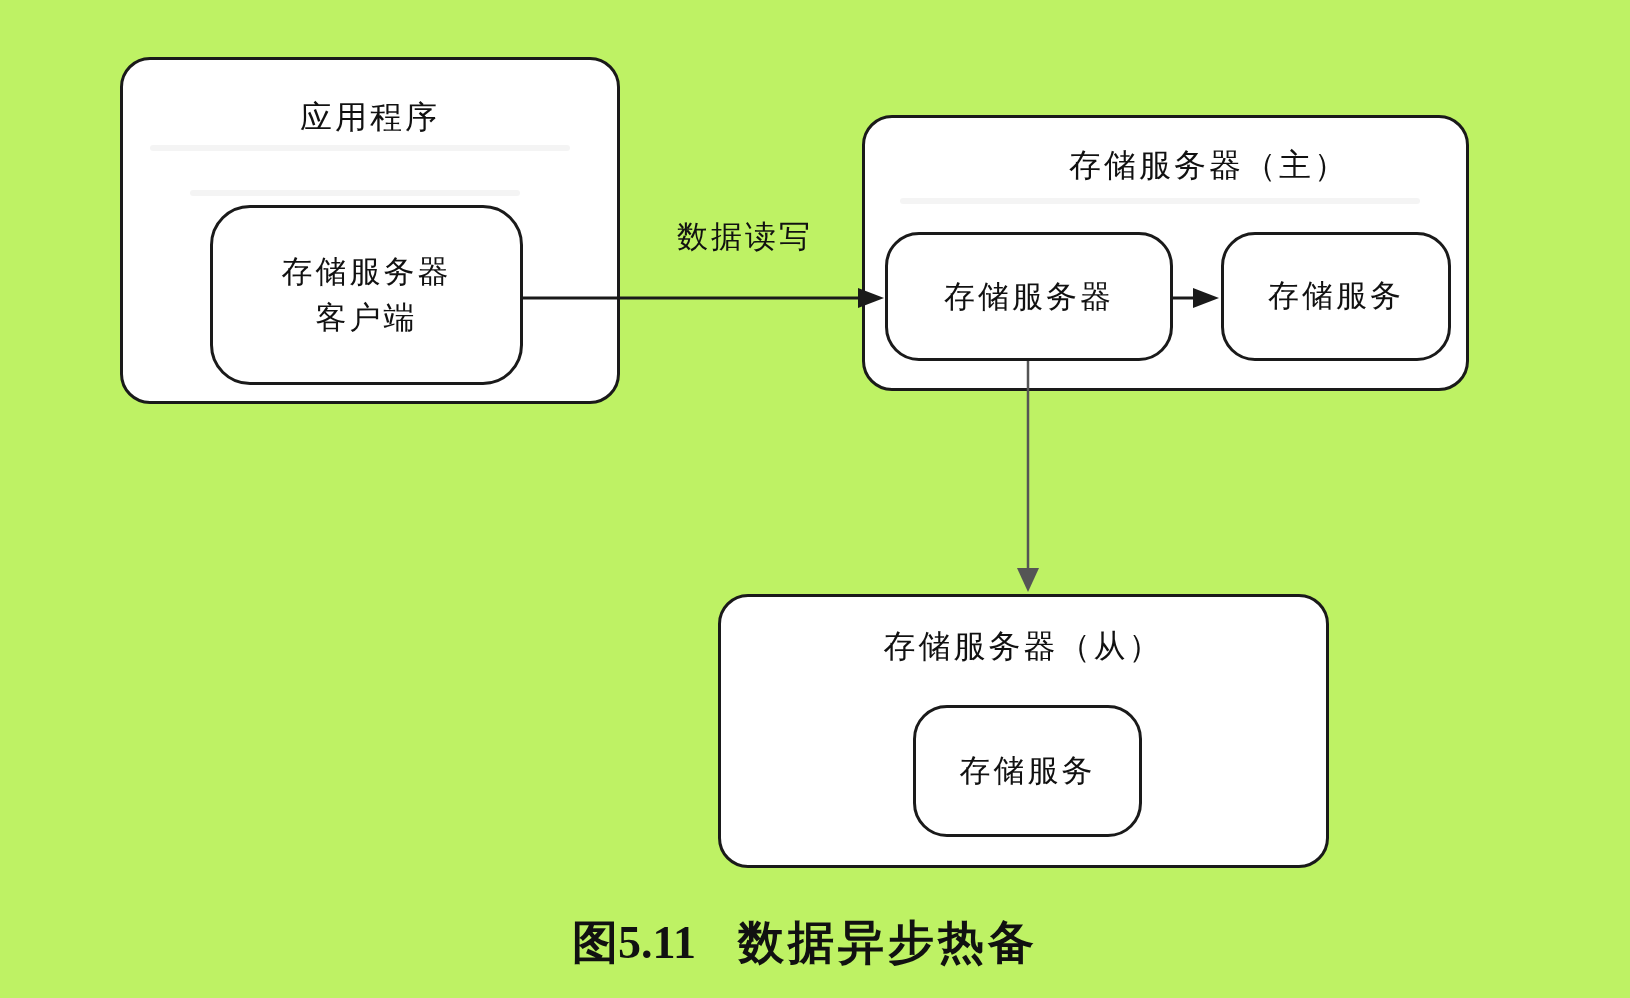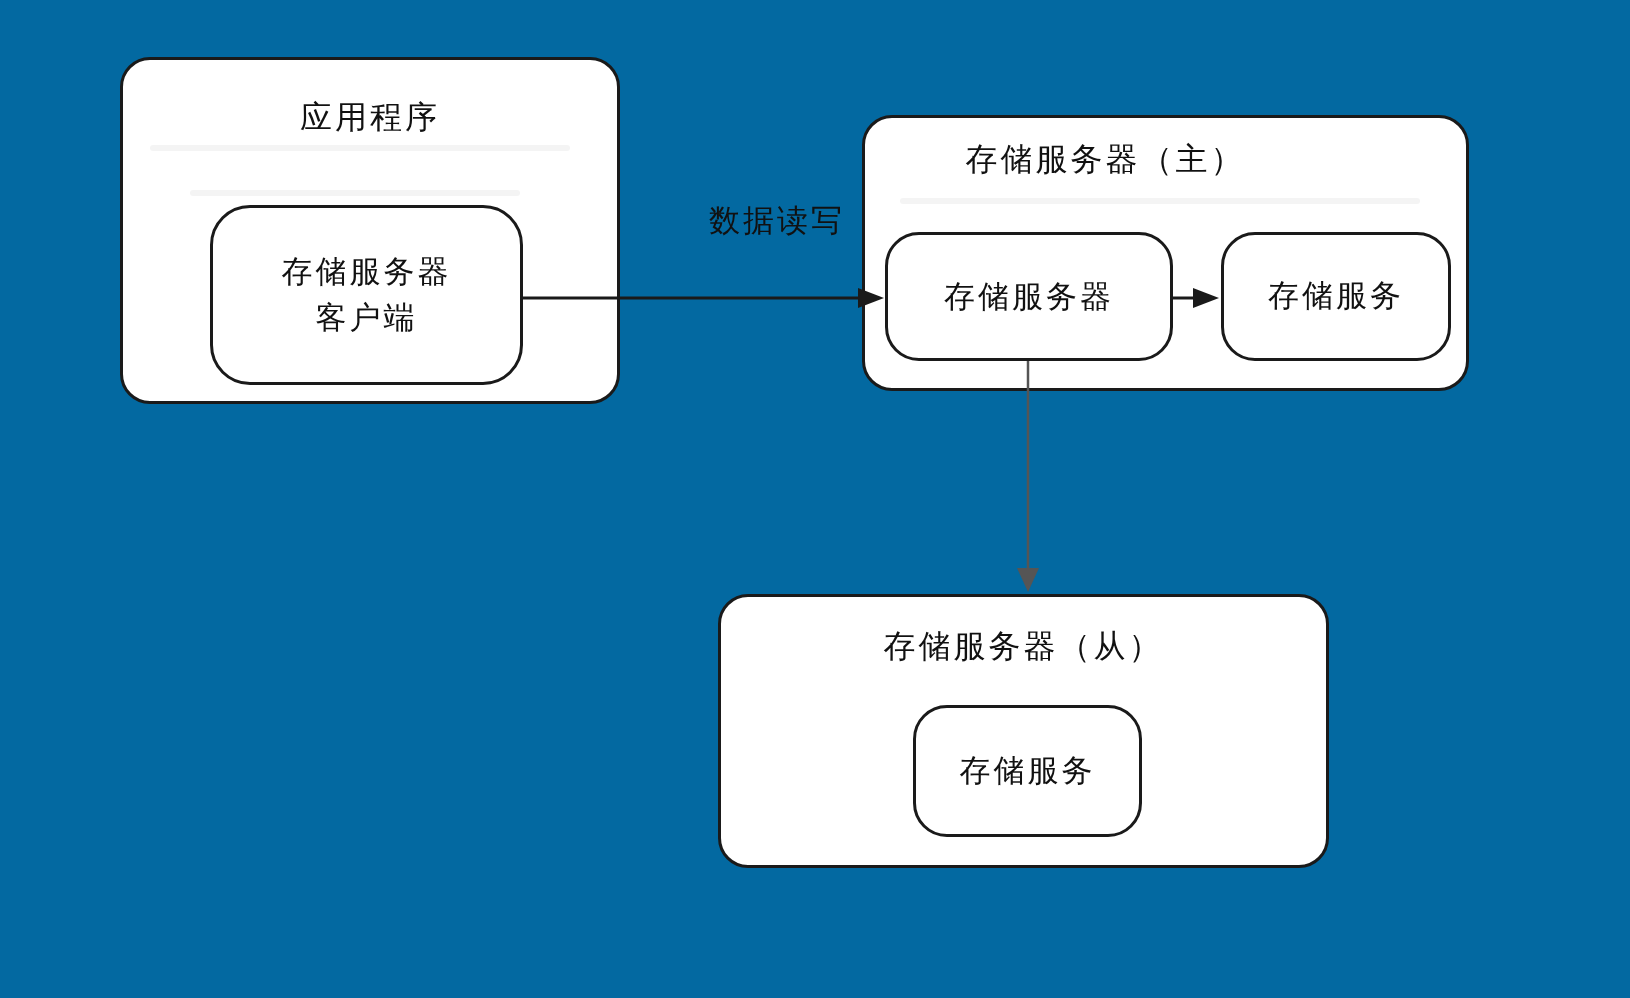--- a/index.html
+++ b/index.html
@@ -5,21 +5,21 @@
   html, body {
     margin: 0;
     padding: 0;
     background: #ffffff;
     font-family: "Liberation Sans", sans-serif;
   }
   #canvas {
     position: relative;
     width: 1630px;
     height: 998px;
-    background: #0369a1;
+    background: #bef264;
     overflow: hidden;
   }
   .box {
     position: absolute;
     background: #ffffff;
     border: 3px solid #1a1a1a;
     box-sizing: border-box;
   }
   .outer-box { border-radius: 30px; }
   .inner-box { border-radius: 40px; }
@@ -89,21 +89,21 @@
   <div class="box-title" style="left:120px; top:96px; width:500px;">应用程序</div>
 
   <div class="box inner-box" style="left:210px; top:205px; width:313px; height:180px;"></div>
   <div class="inner-label" style="left:210px; top:205px; width:313px; height:180px;">
     <span>存储服务器</span>
     <span>客户端</span>
   </div>
 
   <div class="box outer-box" style="left:862px; top:115px; width:607px; height:276px;"></div>
   <div class="streak" style="left:900px; top:198px; width:520px;"></div>
-  <div class="box-title" style="left:862px; top:138px; width:487px;">存储服务器（主）</div>
+  <div class="box-title" style="left:862px; top:144px; width:487px;text-align:right;">存储服务器（主）</div>
 
   <div class="box inner-box" style="left:885px; top:232px; width:288px; height:129px; border-radius:34px;"></div>
   <div class="inner-label" style="left:885px; top:232px; width:288px; height:129px; line-height:1.4;">
     <span>存储服务器</span>
   </div>
 
   <div class="box inner-box" style="left:1221px; top:232px; width:230px; height:129px; border-radius:34px;"></div>
   <div class="inner-label" style="left:1221px; top:232px; width:230px; height:129px;">
     <span>存储服务</span>
   </div>
@@ -121,16 +121,19 @@
     <line x1="523" y1="298" x2="862" y2="298" stroke="#1a1a1a" stroke-width="3"></line>
     <polygon points="884,298 858,288 858,308" fill="#1a1a1a"></polygon>
 
     <line x1="1173" y1="298" x2="1197" y2="298" stroke="#1a1a1a" stroke-width="3"></line>
     <polygon points="1219,298 1193,288 1193,308" fill="#1a1a1a"></polygon>
 
     <line x1="1028" y1="361" x2="1028" y2="572" stroke="#555555" stroke-width="2.5"></line>
     <polygon points="1028,592 1017,568 1039,568" fill="#555555"></polygon>
   </svg>
 
-  <div class="edge-label" style="left:620px; top:200px; width:250px;padding-left:32px;">数据读写</div>
+  <div class="edge-label" style="left:620px; top:216px; width:250px;">数据读写</div>
 
+  <div class="caption">
+    <span class="caption-label">图5.11</span><span class="caption-title">数据异步热备</span>
+  </div>
 
 </div>
 
 </body></html>

